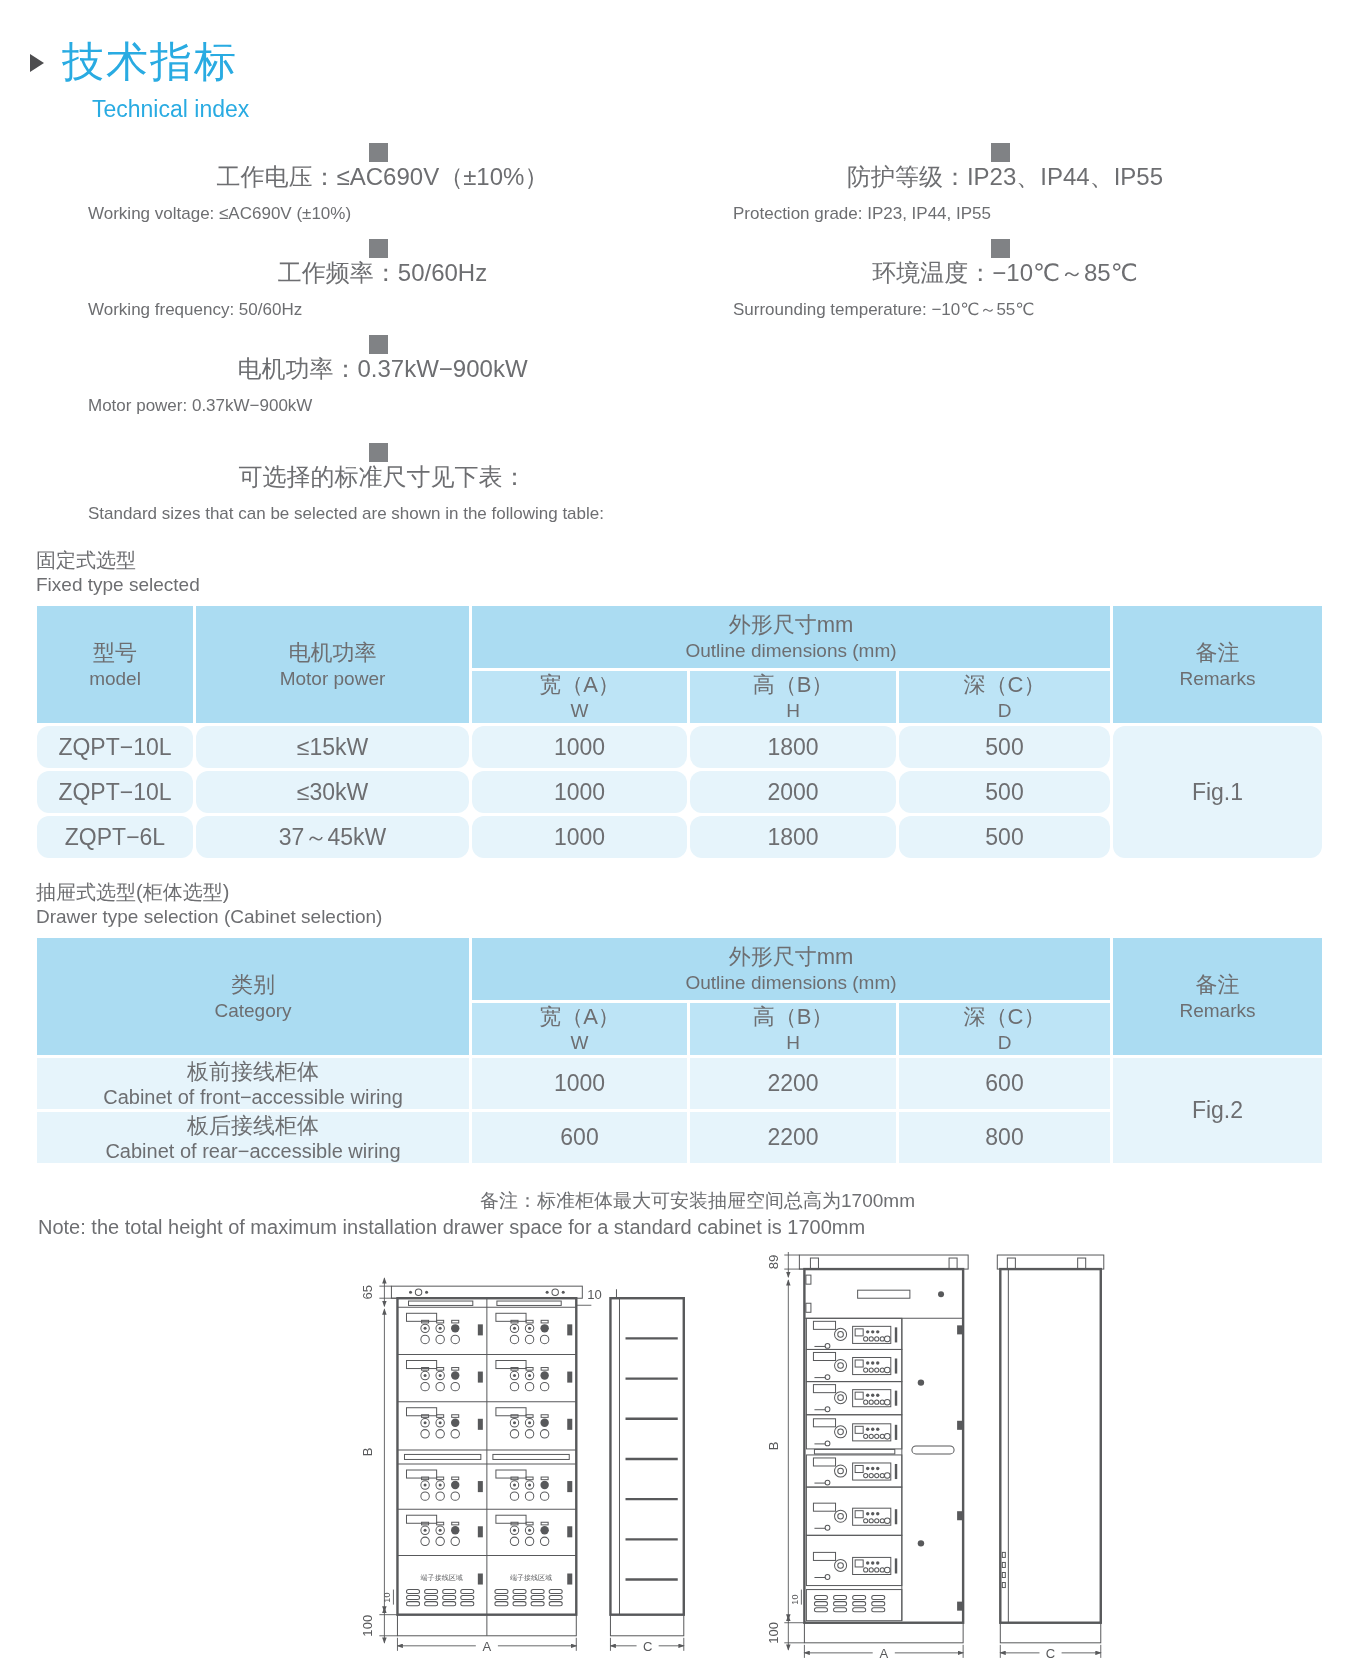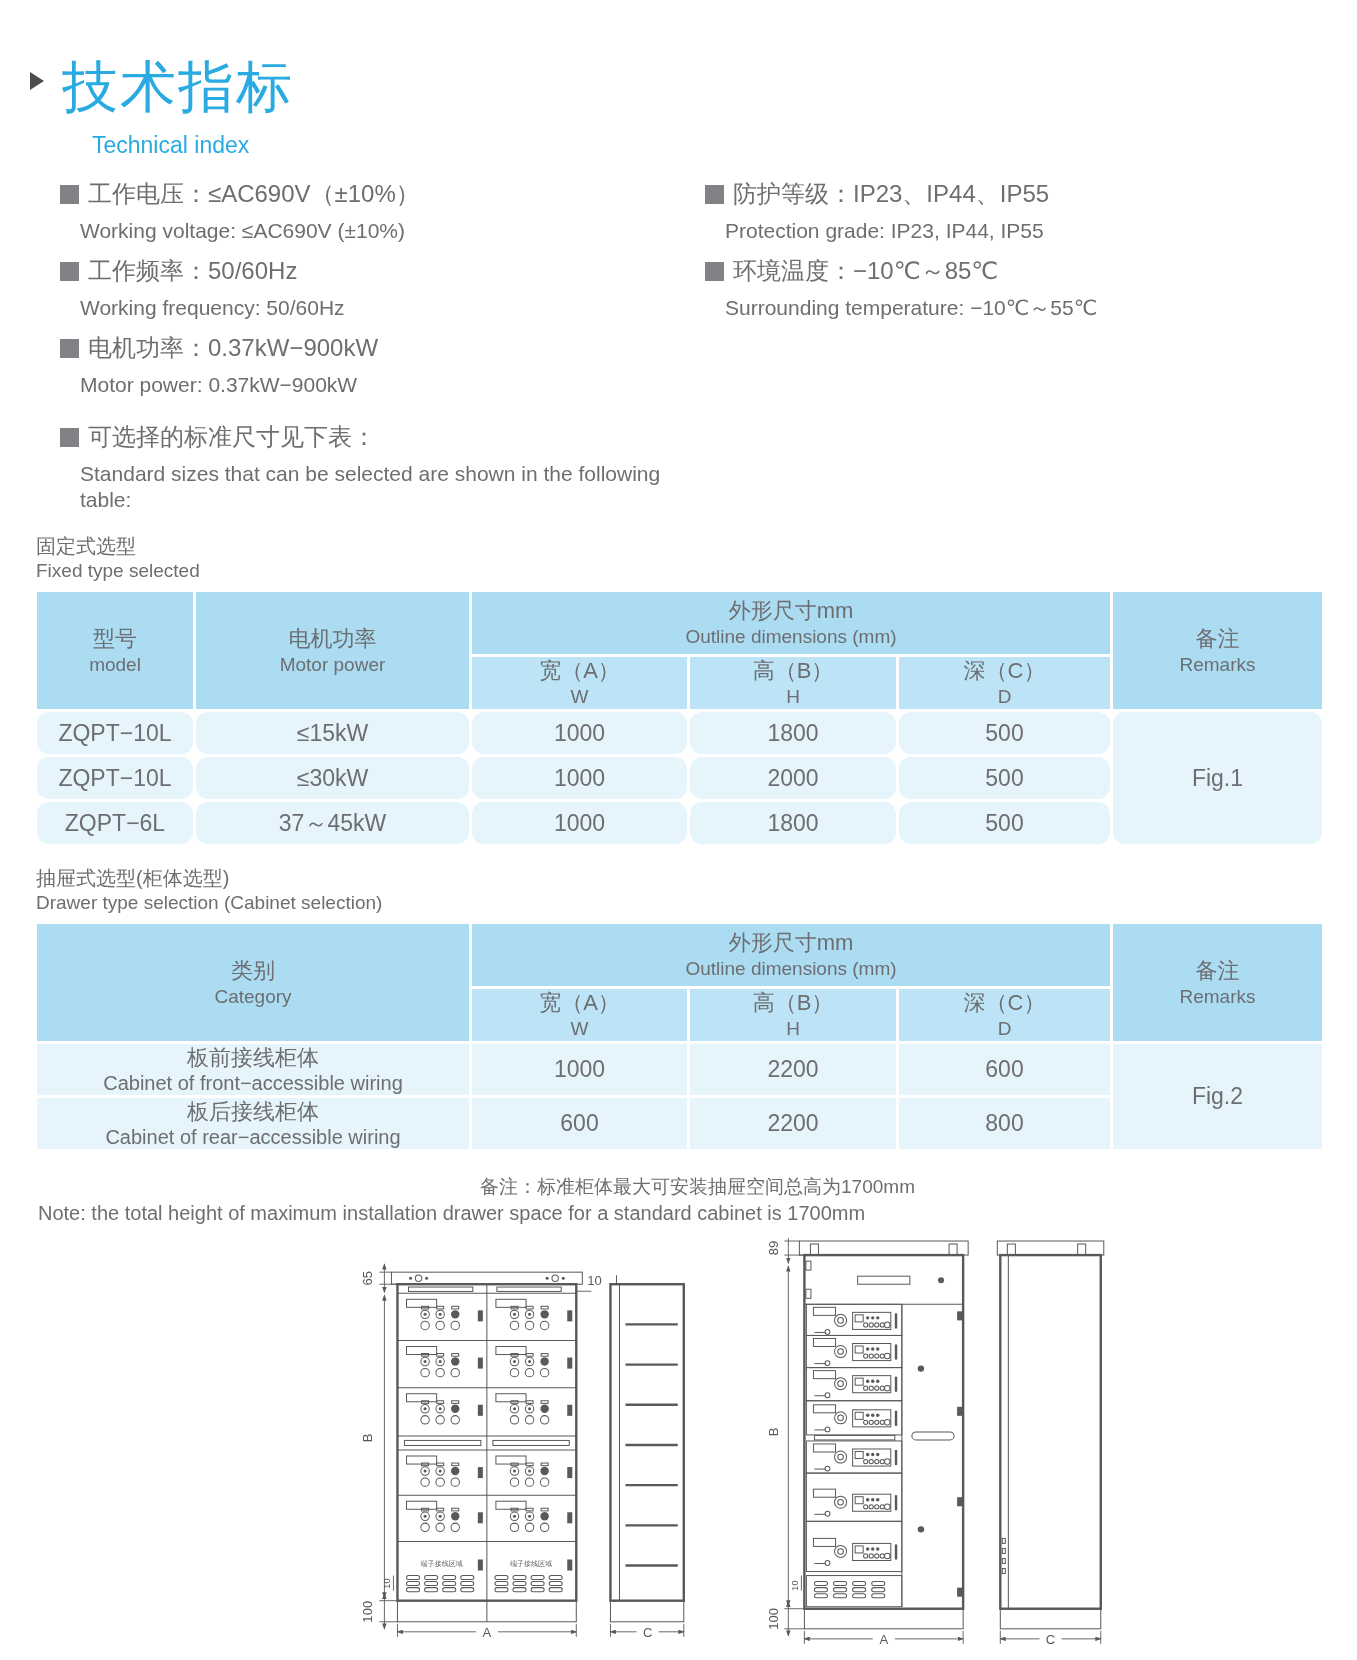--- a/index.html
+++ b/index.html
@@ -12,31 +12,31 @@
     --row-blue:#e6f4fb;
   }
   *{box-sizing:border-box;margin:0;padding:0;}
   body{background:#ffffff;font-family:"Liberation Sans","DejaVu Sans",sans-serif;color:var(--text);}
   .page{width:1357px;height:1660px;position:relative;overflow:hidden;background:#fff;padding-top:34px;}
 
   
   .hdr{margin-left:30px;}
   .hdr-row{display:flex;align-items:center;}
   .tri{width:0;height:0;border-left:14px solid #4d4d4f;border-top:9px solid transparent;border-bottom:9px solid transparent;margin-right:18px;margin-top:2px;}
-  .title-zh{font-size:56px;color:var(--accent);letter-spacing:2px;margin-top:16px;}
+  .title-zh{font-size:42px;color:var(--accent);letter-spacing:2px;}
   .title-en{font-size:23px;color:var(--accent);margin-left:62px;margin-top:6px;}
 
   
   .specs{display:flex;margin-left:60px;margin-top:20px;}
   .specs-left{width:645px;}
   .specs-right{width:600px;}
   .spec-item{margin-bottom:12px;}
-  .spec-zh{font-size:24px;line-height:30px;display:flex;align-items:center;}
+  .spec-zh{font-size:24px;line-height:30px;display:flex;align-items:center;flex-direction:column;}
   .sq{width:19px;height:19px;background:var(--bullet);display:inline-block;margin-right:9px;flex:0 0 auto;}
-  .spec-en{font-size:21px;line-height:26px;margin-left:20px;margin-top:9px;}
+  .spec-en{font-size:17px;line-height:26px;margin-left:28px;margin-top:9px;}
   .spec-gap{margin-top:24px;}
 
   
   .sec-label{margin-left:36px;}
   .sec-zh{font-size:20px;line-height:26px;}
   .sec-en{font-size:19px;line-height:24px;}
 
   
   table.spec-table{border-collapse:separate;border-spacing:3px;width:1288px;margin-left:34px;table-layout:fixed;}
   table.spec-table th,table.spec-table td{font-weight:normal;text-align:center;vertical-align:middle;}

